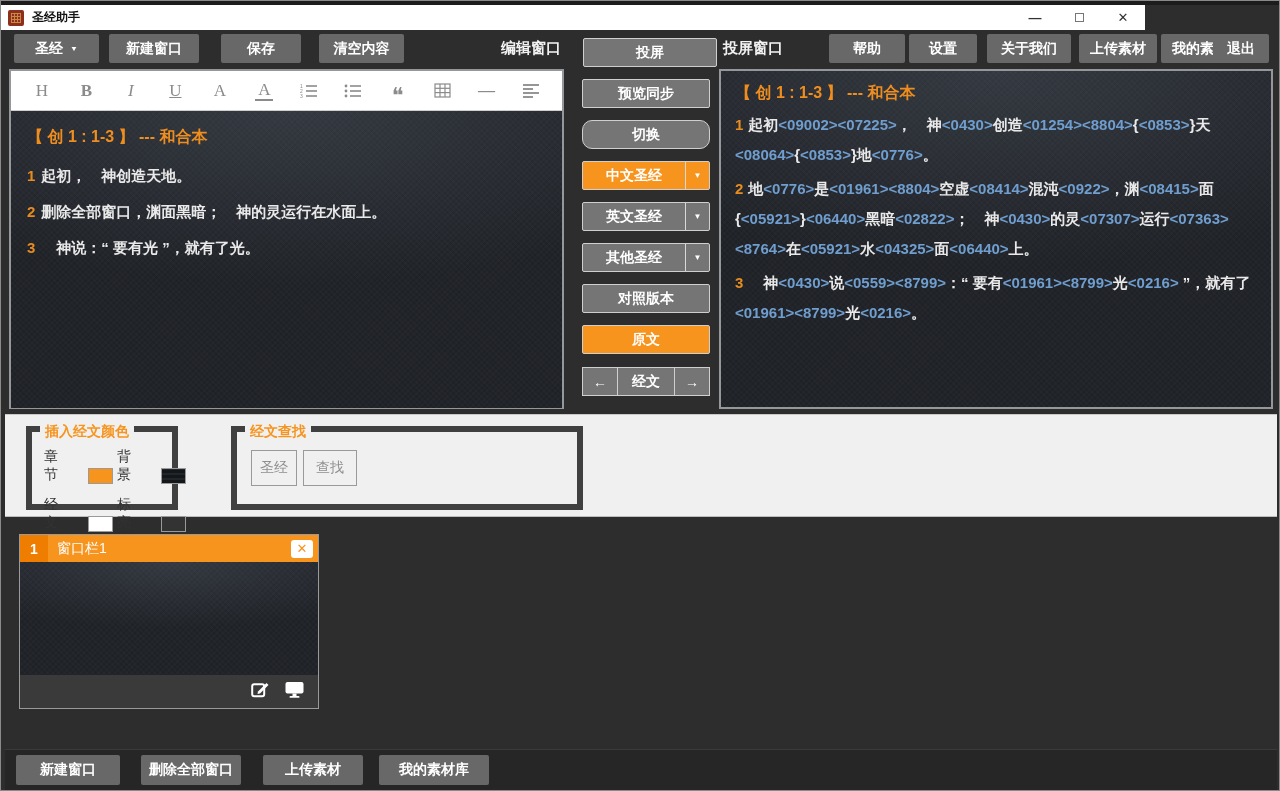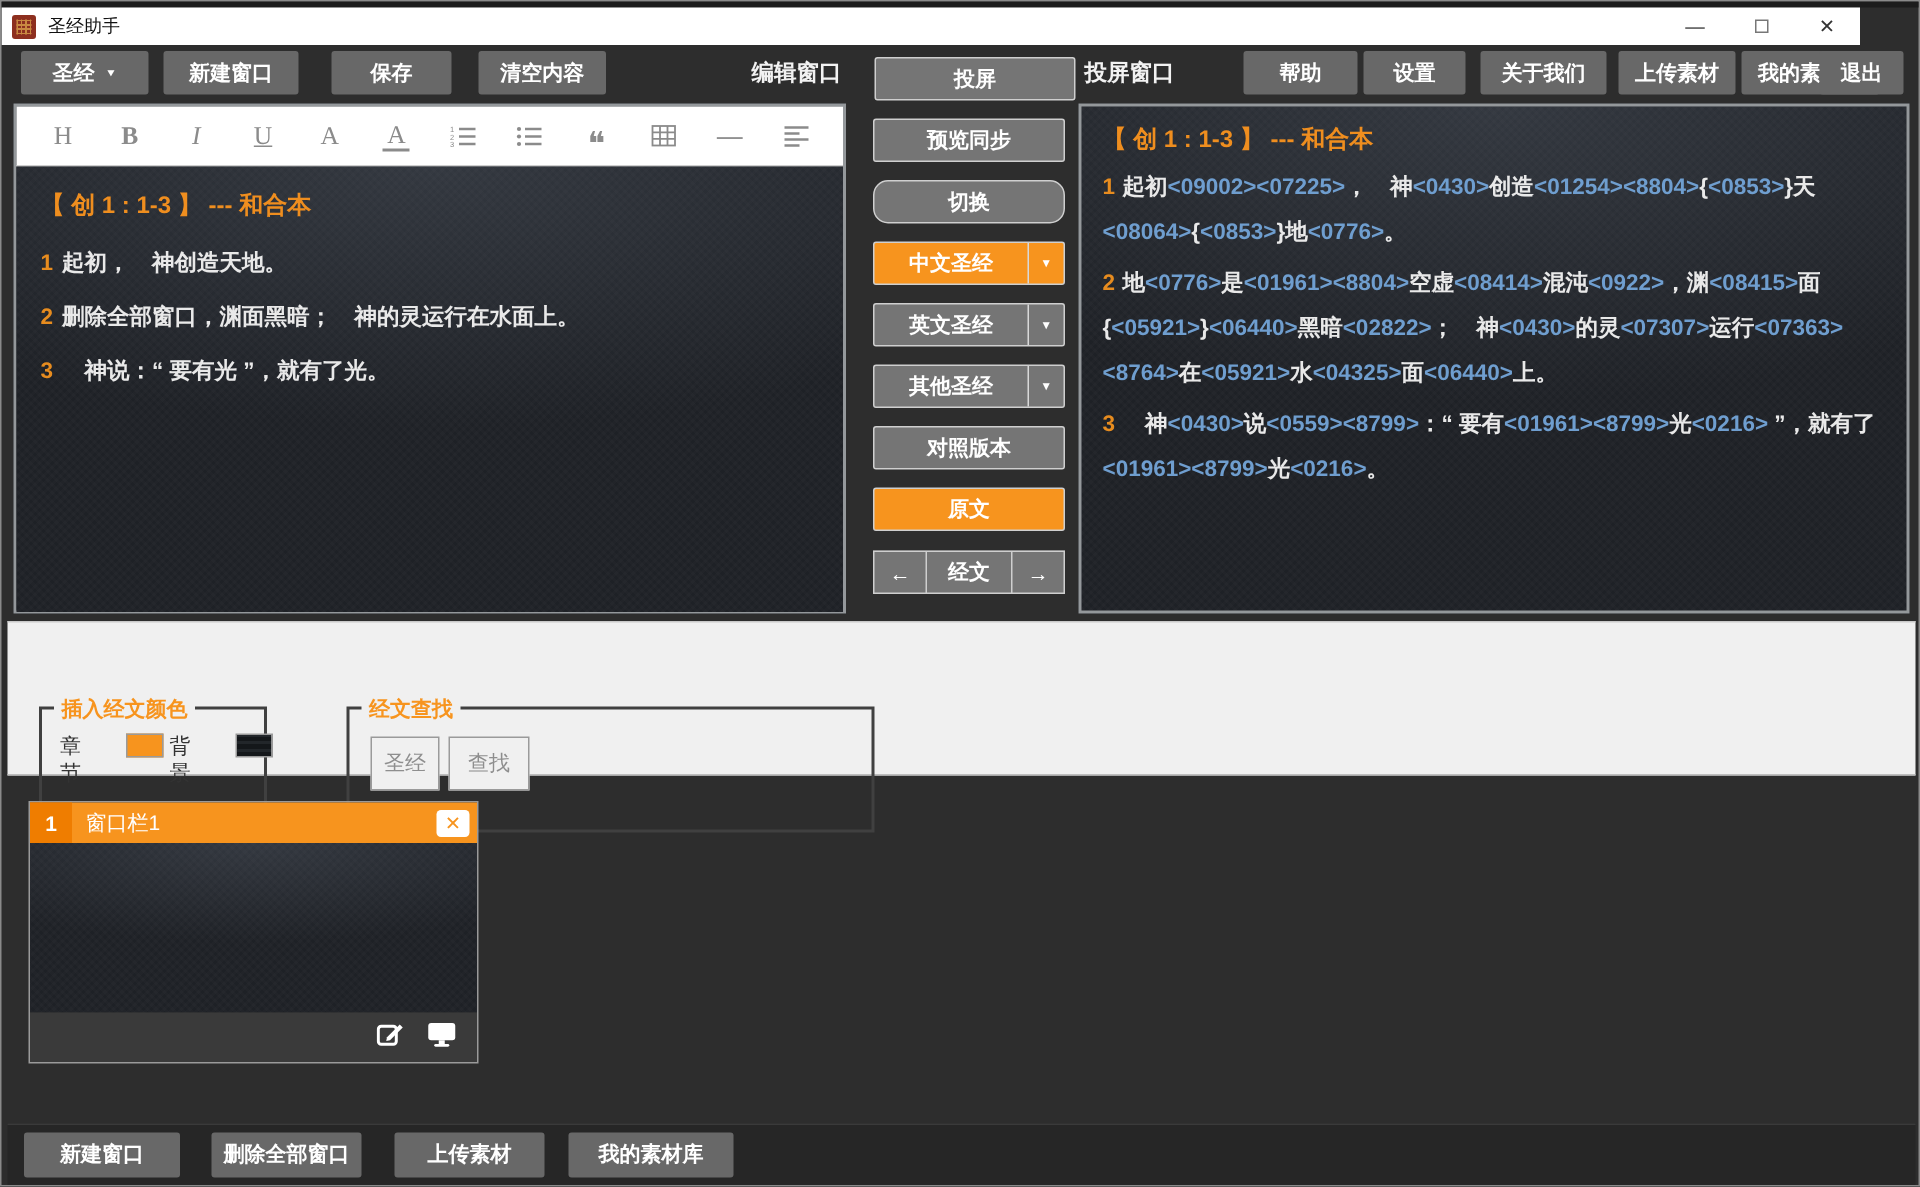--- a/index.html
+++ b/index.html
@@ -1,21 +1,21 @@
 <!DOCTYPE html>
 <html><head>
 <meta charset="utf-8">
 <style>
   * { margin:0; padding:0; box-sizing:border-box; }
   html,body { width:1280px; height:791px; background:#1f1f1f; font-family:"Liberation Sans","DejaVu Sans",sans-serif; }
   .window { position:absolute; left:0; top:0; width:1280px; height:791px; background:#2d2d2d; overflow:hidden; border:1px solid #8a8a8a; }
 
   
   .top-strip { position:absolute; left:0; top:0; width:1280px; height:4px; background:#1c1c1c; }
-  .titlebar { position:absolute; left:0; top:4px; width:1239px; height:25px; background:#ffffff; display:flex; align-items:center; }
+  .titlebar { position:absolute; left:0; top:4px; width:1144px; height:25px; background:#ffffff; display:flex; align-items:center;font-weight:bold; }
   .app-icon { width:16px; height:16px; margin-left:7px; border-radius:2px; background:#8d2f1f; position:relative; flex:0 0 auto; }
   .app-icon::after{ content:""; position:absolute; inset:3px; background:
      repeating-linear-gradient(0deg,#d8a04a 0 1px,transparent 1px 3px),
      repeating-linear-gradient(90deg,#d8a04a 0 1px,transparent 1px 3px); opacity:.8;}
   .title-text { margin-left:8px; font-size:12px; color:#111; }
   .win-controls { margin-left:auto; display:flex; height:25px; }
   .win-btn { width:44px; height:25px; display:flex; align-items:center; justify-content:center; color:#333; font-size:13px; }
   .maxi-box { width:9px; height:9px; border:1px solid #777; display:inline-block; }
 
   
@@ -53,24 +53,24 @@
   
   .preview-panel { position:absolute; left:718px; top:68px; width:554px; height:340px; border:2px solid #94989b; padding:12px 12px 0 14px; overflow:hidden; }
   .preview-panel .passage-title { margin-bottom:6px; }
   .pv-line { font-size:15px; font-weight:700; line-height:30px; margin-bottom:4px; }
   .pv-num { color:#e78c1f; margin-right:5px; }
   .seg-w { color:#e9e9e9; }
   .seg-b { color:#6f9ecf; }
 
   
   .light-section { position:absolute; left:4px; top:413px; width:1272px; height:103px; background:#f0f0f0; border-top:1px solid #c9c9c9; border-bottom:1px solid #bdbdbd; }
-  .gbox { position:absolute; border:2px solid #404040;margin-top:45px; }
+  .gbox { position:absolute; border:6px solid #404040; }
   .gbox-legend { position:absolute; top:-9px; left:8px; background:#f0f0f0; padding:0 5px; color:#f7941e; font-size:14px; font-weight:700; }
   .colors-grid { display:grid; grid-template-columns:1fr 1fr; row-gap:12px; column-gap:4px; padding:16px 10px 0 12px; }
-  .color-item { display:flex; align-items:flex-start; gap:23px; }
+  .color-item { display:flex; align-items:flex-end; gap:23px; }
   .color-label { font-size:14px; color:#333; }
   .swatch { width:32px; height:16px; border:1px solid #9a9a9a; }
   .sw-bg { background:repeating-linear-gradient(0deg,#14171a 0 3px,#22262a 3px 5px); }
 
   .search-row { display:flex; align-items:center; gap:6px; padding:18px 0 0 14px; }
   .flat-btn { height:36px; background:#f0f0f0; border:1px solid #9a9a9a; color:#8e8e8e; font-size:14px; display:flex; align-items:center; justify-content:center; }
   .search-input { width:224px; height:36px; border:1px solid #9a9a9a; background:#fff; font-size:14px; color:#555; padding-left:10px; font-family:"Liberation Sans",sans-serif; }
 
   
   .window-card { position:absolute; left:18px; top:533px; width:300px; height:175px; border:1px solid #9a9a9a; display:flex; flex-direction:column; }

